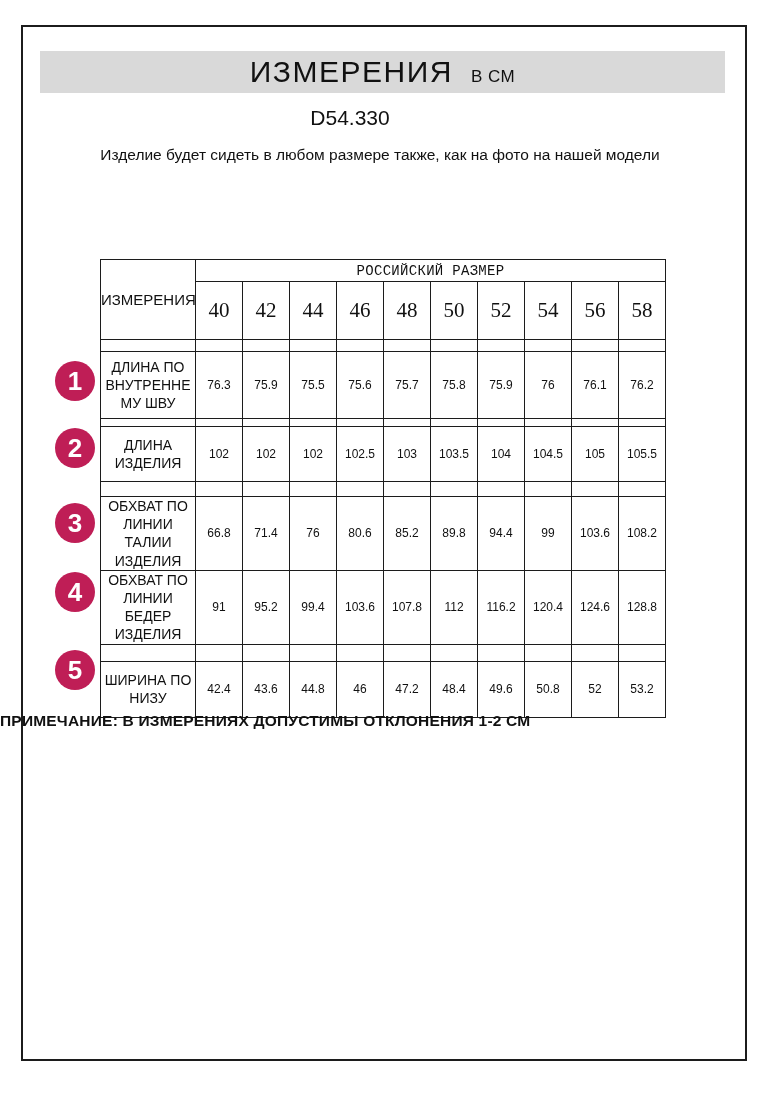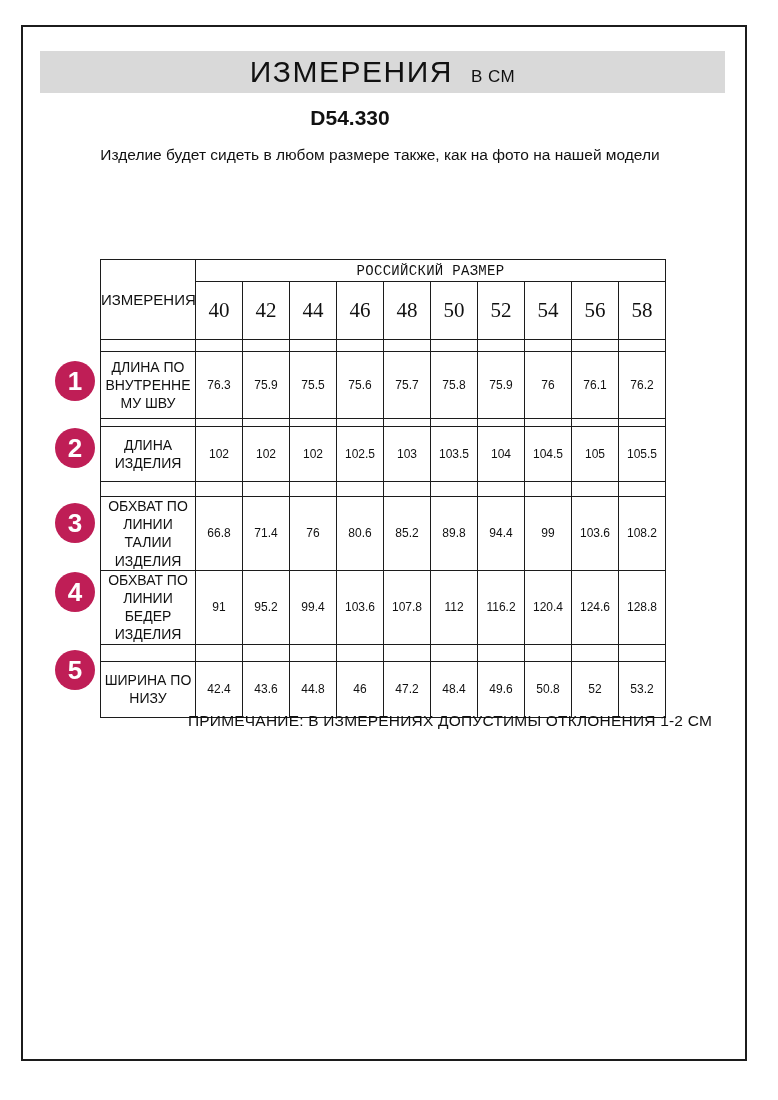--- a/index.html
+++ b/index.html
@@ -15,21 +15,21 @@
   .title-bar{
     position:absolute;left:40px;top:51px;width:685px;height:42px;
     background:#d9d9d9;display:flex;align-items:baseline;justify-content:center;
     column-gap:18px;
   }
   .title-w1{font-size:30px;font-weight:400;letter-spacing:1.5px;line-height:42px;}
   .title-w2{font-size:30px;font-weight:800;letter-spacing:1px;}
   .title-sfx{font-size:17px;font-weight:400;letter-spacing:.5px;}
   .product-code{
     position:absolute;left:0;top:106px;width:700px;text-align:center;
-    font-size:21px;font-weight:700;
+    font-size:21px;font-weight:400;
   }
   .subtitle{
     position:absolute;left:80px;top:144px;width:600px;text-align:center;
     font-size:15.5px;line-height:1.45;
   }
   table.meas{
     position:absolute;left:100px;top:259px;border-collapse:collapse;
     table-layout:fixed;width:565px;
   }
   table.meas th, table.meas td{
@@ -50,22 +50,22 @@
   tr.sp1 td{height:11px;}
   tr.sp2 td{height:7px;}
   tr.sp3 td{height:14px;}
   tr.sp4 td{height:16px;}
   .badge{
     position:absolute;left:55px;width:40px;height:40px;border-radius:50%;
     background:#bf1e56;color:#fff;font-weight:700;font-size:26px;
     display:flex;align-items:center;justify-content:center;line-height:1;
   }
   .note{
-    position:absolute;left:0;top:712px;width:712px;text-align:right;
-    font-size:15.5px;font-weight:400;letter-spacing:.2px;
+    position:absolute;left:0;top:712px;width:712px;text-align:left;
+    font-size:15.5px;font-weight:700;letter-spacing:.2px;
   }
 </style>
 </head>
 <body>
 
 <div class="frame"></div>
 
 <div class="title-bar">
   <span class="title-w1">ИЗМЕРЕНИЯ</span>
   <span class="title-sfx">В СМ</span>

